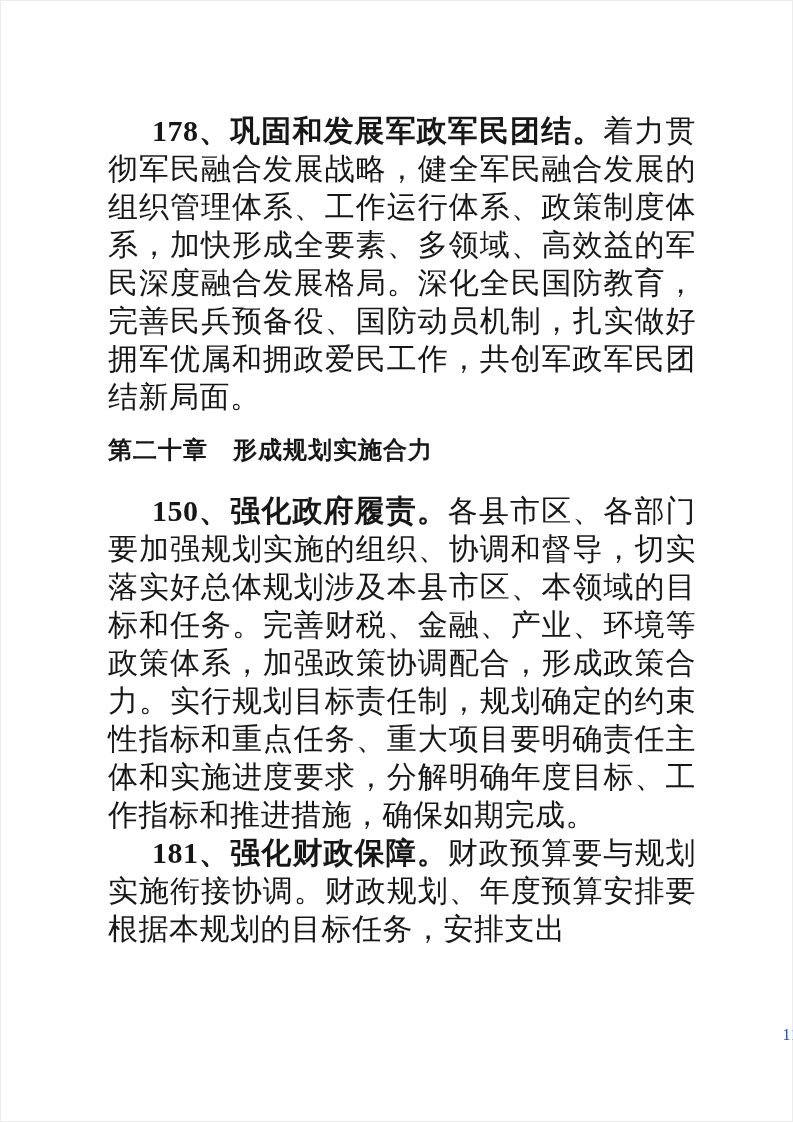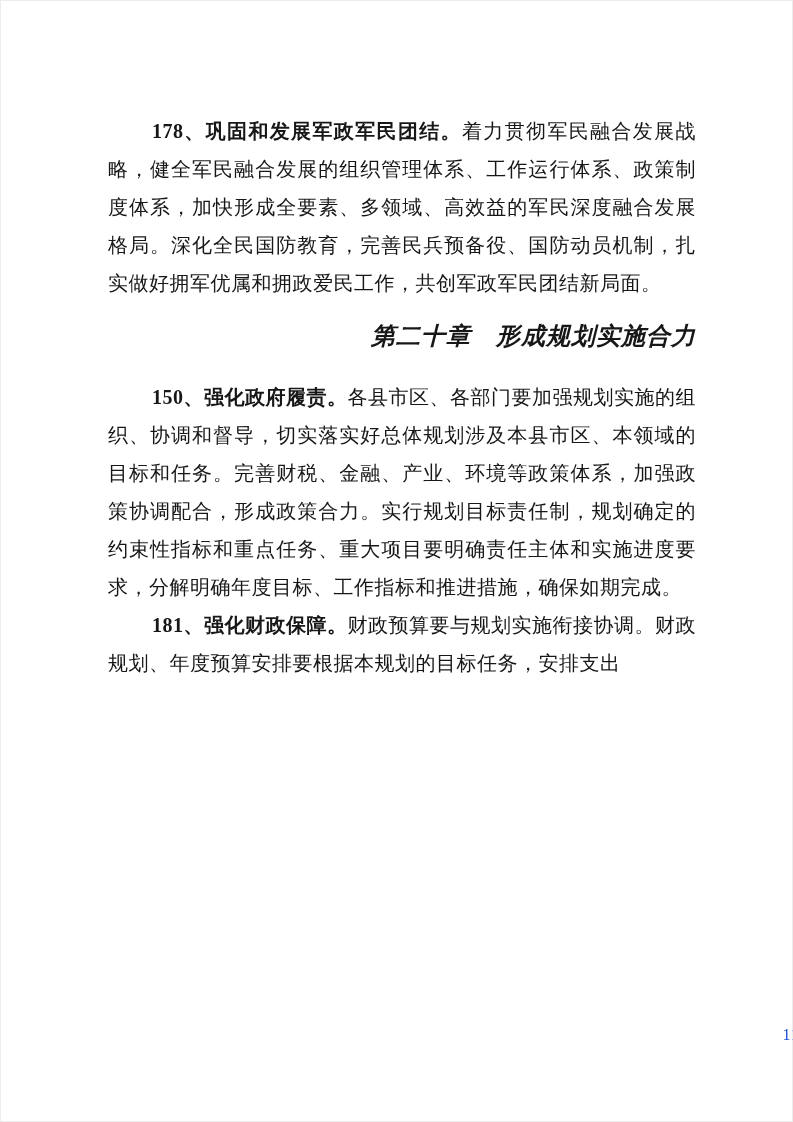--- a/index.html
+++ b/index.html
@@ -22,41 +22,40 @@
     box-shadow: inset 0 0 0 1px #ececec;
   }
   .content {
     position: absolute;
     left: 108px;
     top: 112px;
     width: 588px;
   }
   .para {
     margin: 0;
-    font-size: 20px;
+    font-size: 30px;
     line-height: 38px;
     text-align: justify;
     text-justify: inter-character;
     text-indent: 44px;
     letter-spacing: 0.5px;
     word-break: break-all;
   }
   .para .lead {
     font-weight: 700;
   }
   .chapter {
     font-family: "Liberation Sans", "DejaVu Sans", sans-serif;
     font-weight: 700;
     font-size: 24px;
     line-height: 34px;
-    text-align: right;
+    text-align: left;
     text-indent: 0;
     letter-spacing: 1px;
     margin: 17px 0 25px 0;
-    font-style: italic;
   }
   .pageno {
     position: absolute;
     top: 1026px;
     left: 16px;
     width: 100%;
     text-align: right;
     font-size: 16px;
     letter-spacing: 1px;
     color: #1d4ed8;

